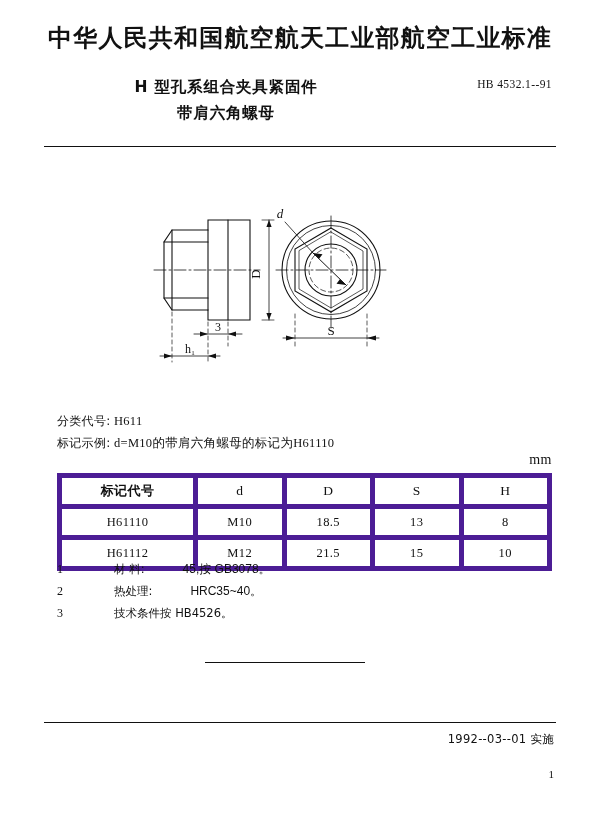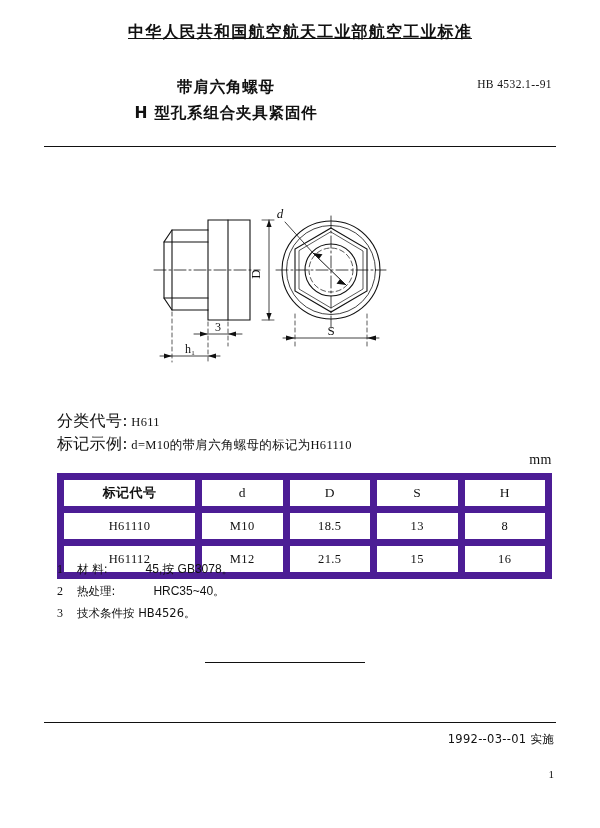--- a/index.html
+++ b/index.html
@@ -25,24 +25,23 @@
 
   
   .doc-header {
     position: absolute;
     left: 46px;
     top: 22px;
     width: 508px;
     text-align: center;
     font-family: "DejaVu Sans", "Liberation Sans", sans-serif;
     font-weight: bold;
-    font-size: 16px;
+    font-size: 24px;
     letter-spacing: 1.2px;
     color: #111;
-    text-decoration: underline;
   }
 
   .title-block {
     position: absolute;
     left: 46px;
     top: 74px;
     width: 508px;
     height: 58px;
   }
   .title-lines {
@@ -92,21 +91,21 @@
   .meta {
     position: absolute;
     left: 57px;
     top: 410px;
     font-size: 12.5px;
     line-height: 22px;
     letter-spacing: 0.3px;
     color: #111;
   }
   .meta .row { white-space: nowrap; }
-  .meta .lab { font-family: "DejaVu Sans", "Liberation Sans", sans-serif; font-size: 16px; }
+  .meta .lab { font-family: "DejaVu Sans", "Liberation Sans", sans-serif; font-size: 12px; }
   .meta .val { font-family: "Liberation Serif", "DejaVu Serif", serif; }
 
   
   .unit {
     position: absolute;
     right: 48px;
     top: 452px;
     font-size: 14px;
     letter-spacing: 0.5px;
     color: #111;
@@ -116,21 +115,21 @@
   .spec-table {
     position: absolute;
     left: 57px;
     top: 473px;
     width: 495px;
     border-collapse: collapse;
     table-layout: fixed;
   }
   .spec-table th,
   .spec-table td {
-    border: 7px solid #4c1d95;
+    border: 5px solid #4c1d95;
     height: 26px;
     text-align: center;
     vertical-align: middle;
     font-size: 12.5px;
     letter-spacing: 0.4px;
     color: #111;
     padding: 0;
   }
   .spec-table th:first-child,
   .spec-table td:first-child { width: 131px; }
@@ -149,21 +148,21 @@
   .notes {
     position: absolute;
     left: 57px;
     top: 558px;
     font-size: 12px;
     line-height: 22px;
     color: #111;
   }
   .notes .note { white-space: nowrap; }
   .notes .n-idx { display: inline-block; width: 17px; }
-  .notes .n-lab { font-family: "DejaVu Sans", "Liberation Sans", sans-serif; font-size: 11.5px; }
+  .notes .n-lab { font-family: "DejaVu Sans", "Liberation Sans", sans-serif; font-size: 11.5px; margin-left: 37px; }
   .notes .n-val { font-family: Liberation Sans, sans-serif; margin-left: 35px; }
 
   .rule-mid {
     position: absolute;
     left: 205px;
     top: 662px;
     width: 160px;
     height: 0;
     border-top: 1.5px solid #111;
   }
@@ -200,22 +199,22 @@
 </style>
 </head>
 <body>
 
 <div class="page">
 
   <div class="doc-header">中华人民共和国航空航天工业部航空工业标准</div>
 
   <div class="title-block">
     <div class="title-lines">
+      <div>H 型孔系组合夹具紧固件</div>
       <div>带肩六角螺母</div>
-      <div>H 型孔系组合夹具紧固件</div>
     </div>
     <div class="std-number">HB 4532.1--91</div>
   </div>
 
   <div class="rule-top"></div>
 
   <div class="drawing">
     <svg width="240" height="180" viewBox="0 0 240 180">
       <g stroke="#111" fill="none" stroke-width="1.1" stroke-linecap="round">
 
@@ -310,21 +309,21 @@
         <td>M10</td>
         <td>18.5</td>
         <td>13</td>
         <td>8</td>
       </tr>
       <tr>
         <td>H61112</td>
         <td>M12</td>
         <td>21.5</td>
         <td>15</td>
-        <td>16</td>
+        <td>10</td>
       </tr>
     </tbody>
   </table>
 
   <div class="notes">
     <div class="note">
       <span class="n-idx">1</span>
       <span class="n-lab">材  料:</span>
       <span class="n-val">45,按 GB3078。</span>
     </div>

